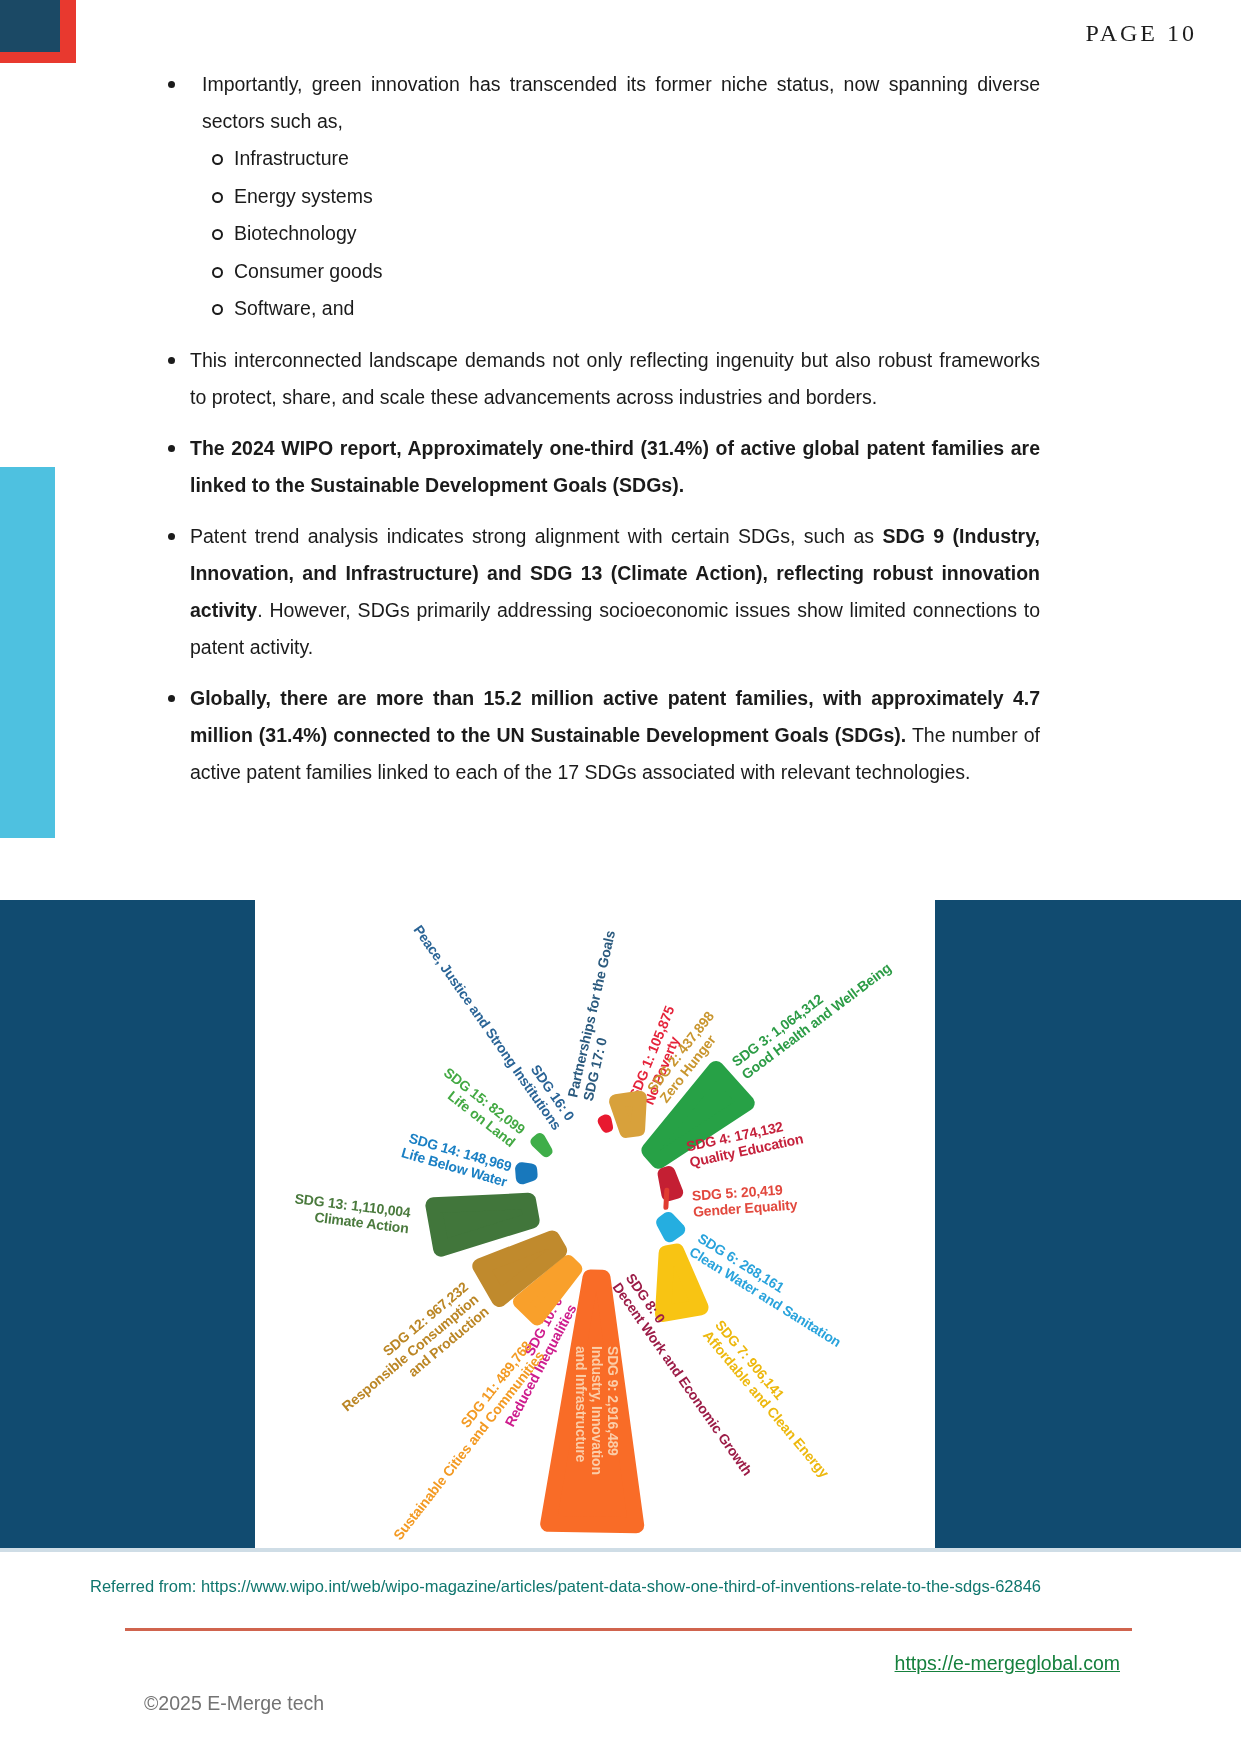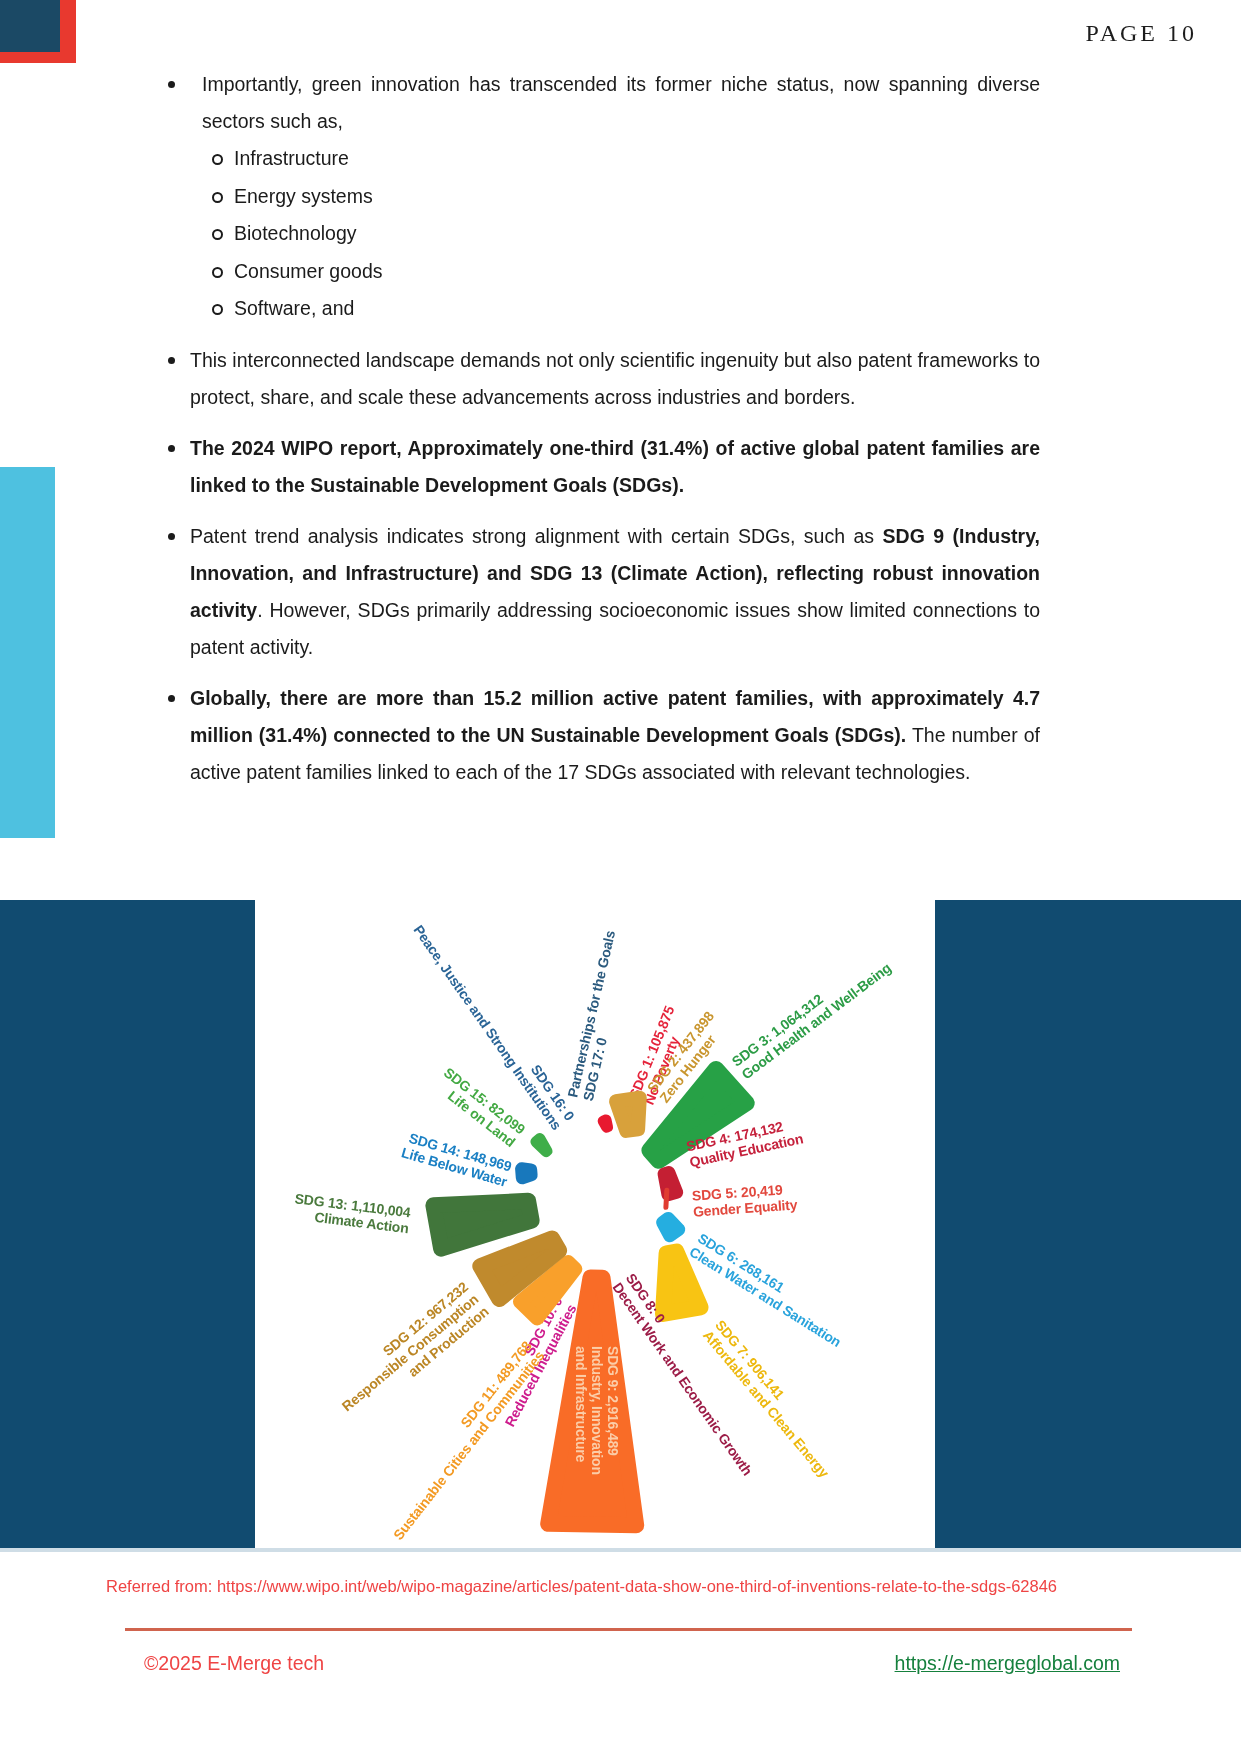--- a/index.html
+++ b/index.html
@@ -31,23 +31,23 @@
 
   
   .figure{position:absolute;left:0;top:900px;width:1241px;height:652px;}
   .panel-left{position:absolute;left:0;top:0;width:255px;height:652px;background:#114B70;}
   .panel-right{position:absolute;left:935px;top:0;width:306px;height:652px;background:#114B70;}
   .chart-area{position:absolute;left:255px;top:0;width:680px;height:652px;background:#ffffff;}
   .figure-bottom-edge{position:absolute;left:0;top:648px;width:1241px;height:4px;background:#cfdde6;}
   #sdg-chart{display:block;}
   #sdg-chart text{font-family:"Liberation Sans",sans-serif;font-size:14px;font-weight:bold;letter-spacing:-0.2px;}
 
-  .referred{position:absolute;left:106px;top:1577px;font-size:16.5px;color:#ef4444;}
+  .referred{position:absolute;left:90px;top:1577px;font-size:16.5px;color:#0f766e;}
   .divider{position:absolute;left:125px;top:1628px;width:1007px;height:3px;background:#D0644E;}
-  .footer-copy{position:absolute;left:144px;top:1652px;font-size:19.5px;color:#ef4444;}
+  .footer-copy{position:absolute;left:144px;top:1692px;font-size:19.5px;color:#737373;}
   .footer-link{position:absolute;right:141px;top:1652px;font-size:19.5px;color:#15803d;
                text-decoration:underline;cursor:pointer;}
 </style>
 </head>
 <body>
 
 <div id="page">
 
   <div class="corner-red"></div>
   <div class="corner-blue"></div>
@@ -91,21 +91,21 @@
           <span class="b2-marker">
             <span></span>
           </span>
           <span class="sub-text">Software, and</span>
         </div>
       </div>
       <div class="bullet-item">
         <span class="b1-marker">
           <span></span>
         </span>
-        <div class="b-text"><span>This interconnected landscape demands not only scientific ingenuity but also patent frameworks to protect, share, and scale these advancements across industries and borders.</span></div>
+        <div class="b-text"><span>This interconnected landscape demands not only reflecting ingenuity but also robust frameworks to protect, share, and scale these advancements across industries and borders.</span></div>
       </div>
       <div class="bullet-item">
         <span class="b1-marker">
           <span></span>
         </span>
         <div class="b-text"><b>The 2024 WIPO report, Approximately one-third (31.4%) of active global patent families are linked to the Sustainable Development Goals (SDGs).</b></div>
       </div>
       <div class="bullet-item">
         <span class="b1-marker">
           <span></span>

